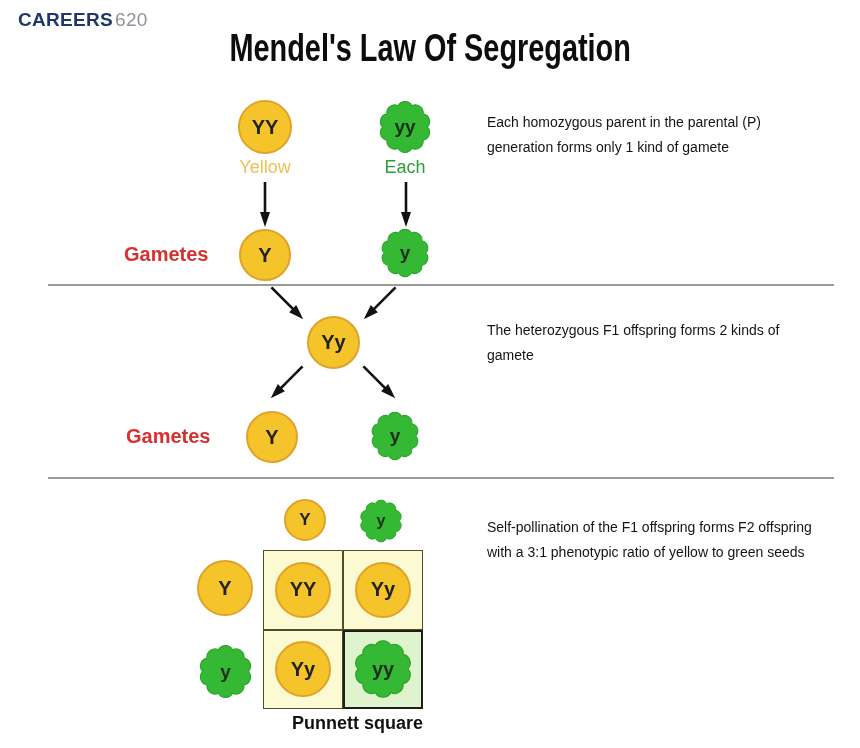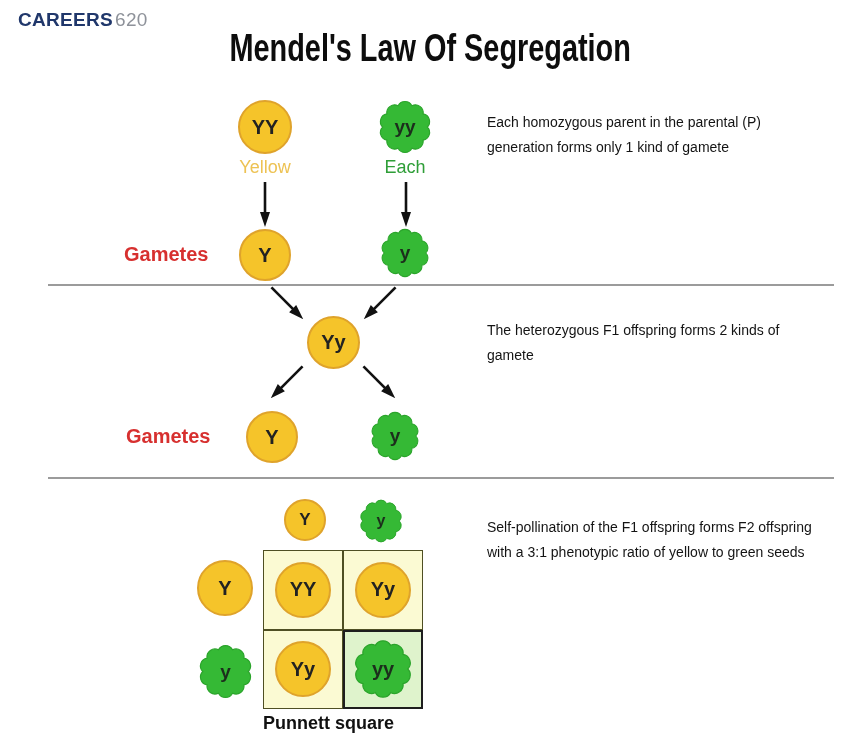--- a/index.html
+++ b/index.html
@@ -42,21 +42,21 @@
 
   .arrow{width:12px;height:46px;}
   .arrow svg{width:100%;height:100%;display:block;}
 
   
   .punnett{left:263px;top:550px;width:160px;height:159px;display:grid;
            grid-template-columns:1fr 1fr;grid-template-rows:1fr 1fr;}
   .pcell{border:1px solid #4f4f23;background:#FBFAD3;display:flex;
          align-items:center;justify-content:center;box-sizing:border-box;}
   .pcell.green-cell{background:#DFF3CC;border:2px solid #1e1e1e;}
-  .caption{left:263px;top:713px;width:160px;text-align:left;
+  .caption{left:263px;top:713px;width:160px;text-align:right;
            font-size:18px;font-weight:700;color:#111;}
 </style>
 </head>
 <body>
 
 <div class="page">
 
   <div class="abs logo">
     <span class="brand-main">CAREERS</span><span class="brand-suffix">620</span>
   </div>

